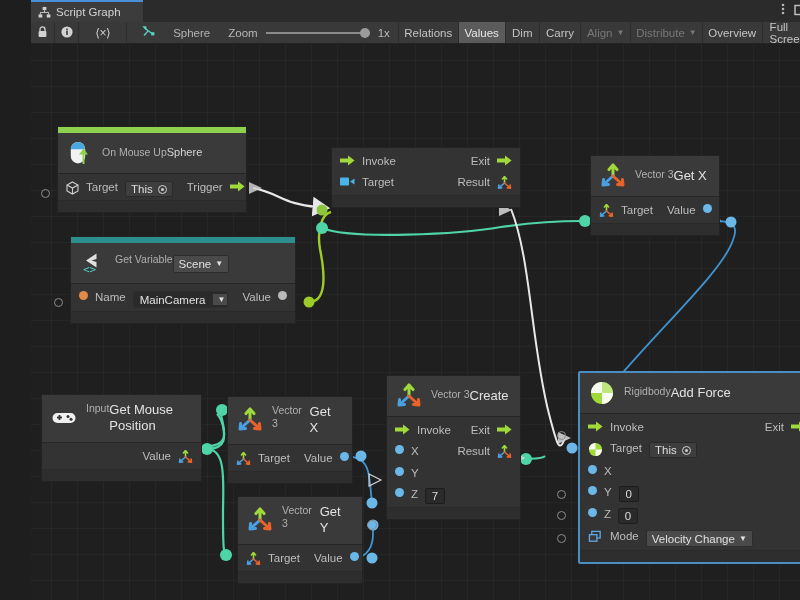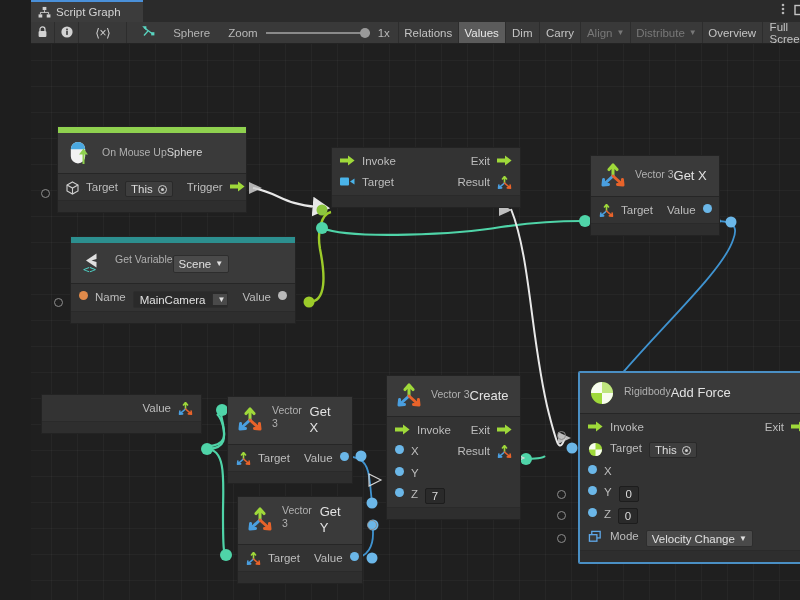--- a/index.html
+++ b/index.html
@@ -452,20 +452,35 @@
           <span class="lbl">Target</span>
           <span class="spacer"></span>
           <span class="lbl">Value</span>
           <span class="dot"></span>
         </div>
       </div>
       <div class="foot"></div>
     </div>
 
     <div class="node" style="left:10px; top:350px; width:161px;">
+      <div class="head">
+        <span class="ico">
+          <svg viewBox="0 0 26 26" width="26" height="26">
+            <rect x="1.5" y="8" width="23" height="10" rx="5" fill="#f0f0f0"></rect>
+            <rect x="6" y="11.6" width="5" height="1.8" fill="#333"></rect>
+            <rect x="7.6" y="10" width="1.8" height="5" fill="#333"></rect>
+            <circle cx="17" cy="11.4" r="1.5" fill="#333"></circle>
+            <circle cx="20" cy="14.2" r="1.5" fill="#333"></circle>
+          </svg>
+        </span>
+        <span class="txt">
+          <span class="sub">Input</span>
+          <span class="title">Get Mouse Position</span>
+        </span>
+      </div>
       <div class="body">
         <div class="row">
           <span class="spacer"></span>
           <span class="lbl">Value</span>
           <span>
             <svg width="15" height="14" viewBox="0 0 16 15">
               <path d="M8 0.5v7M8 0.5l-2.2 2.6M8 0.5l2.2 2.6" stroke="#9fd93a" stroke-width="1.7" fill="none" stroke-linecap="round"></path>
               <path d="M8 7.5L1.6 13M1.6 13l3.4-.3M1.6 13l.4-3.4" stroke="#4a9fe0" stroke-width="1.7" fill="none" stroke-linecap="round"></path>
               <path d="M8 7.5L14.4 13M14.4 13l-3.4-.3M14.4 13l-.4-3.4" stroke="#e8632a" stroke-width="1.7" fill="none" stroke-linecap="round"></path>
             </svg>

